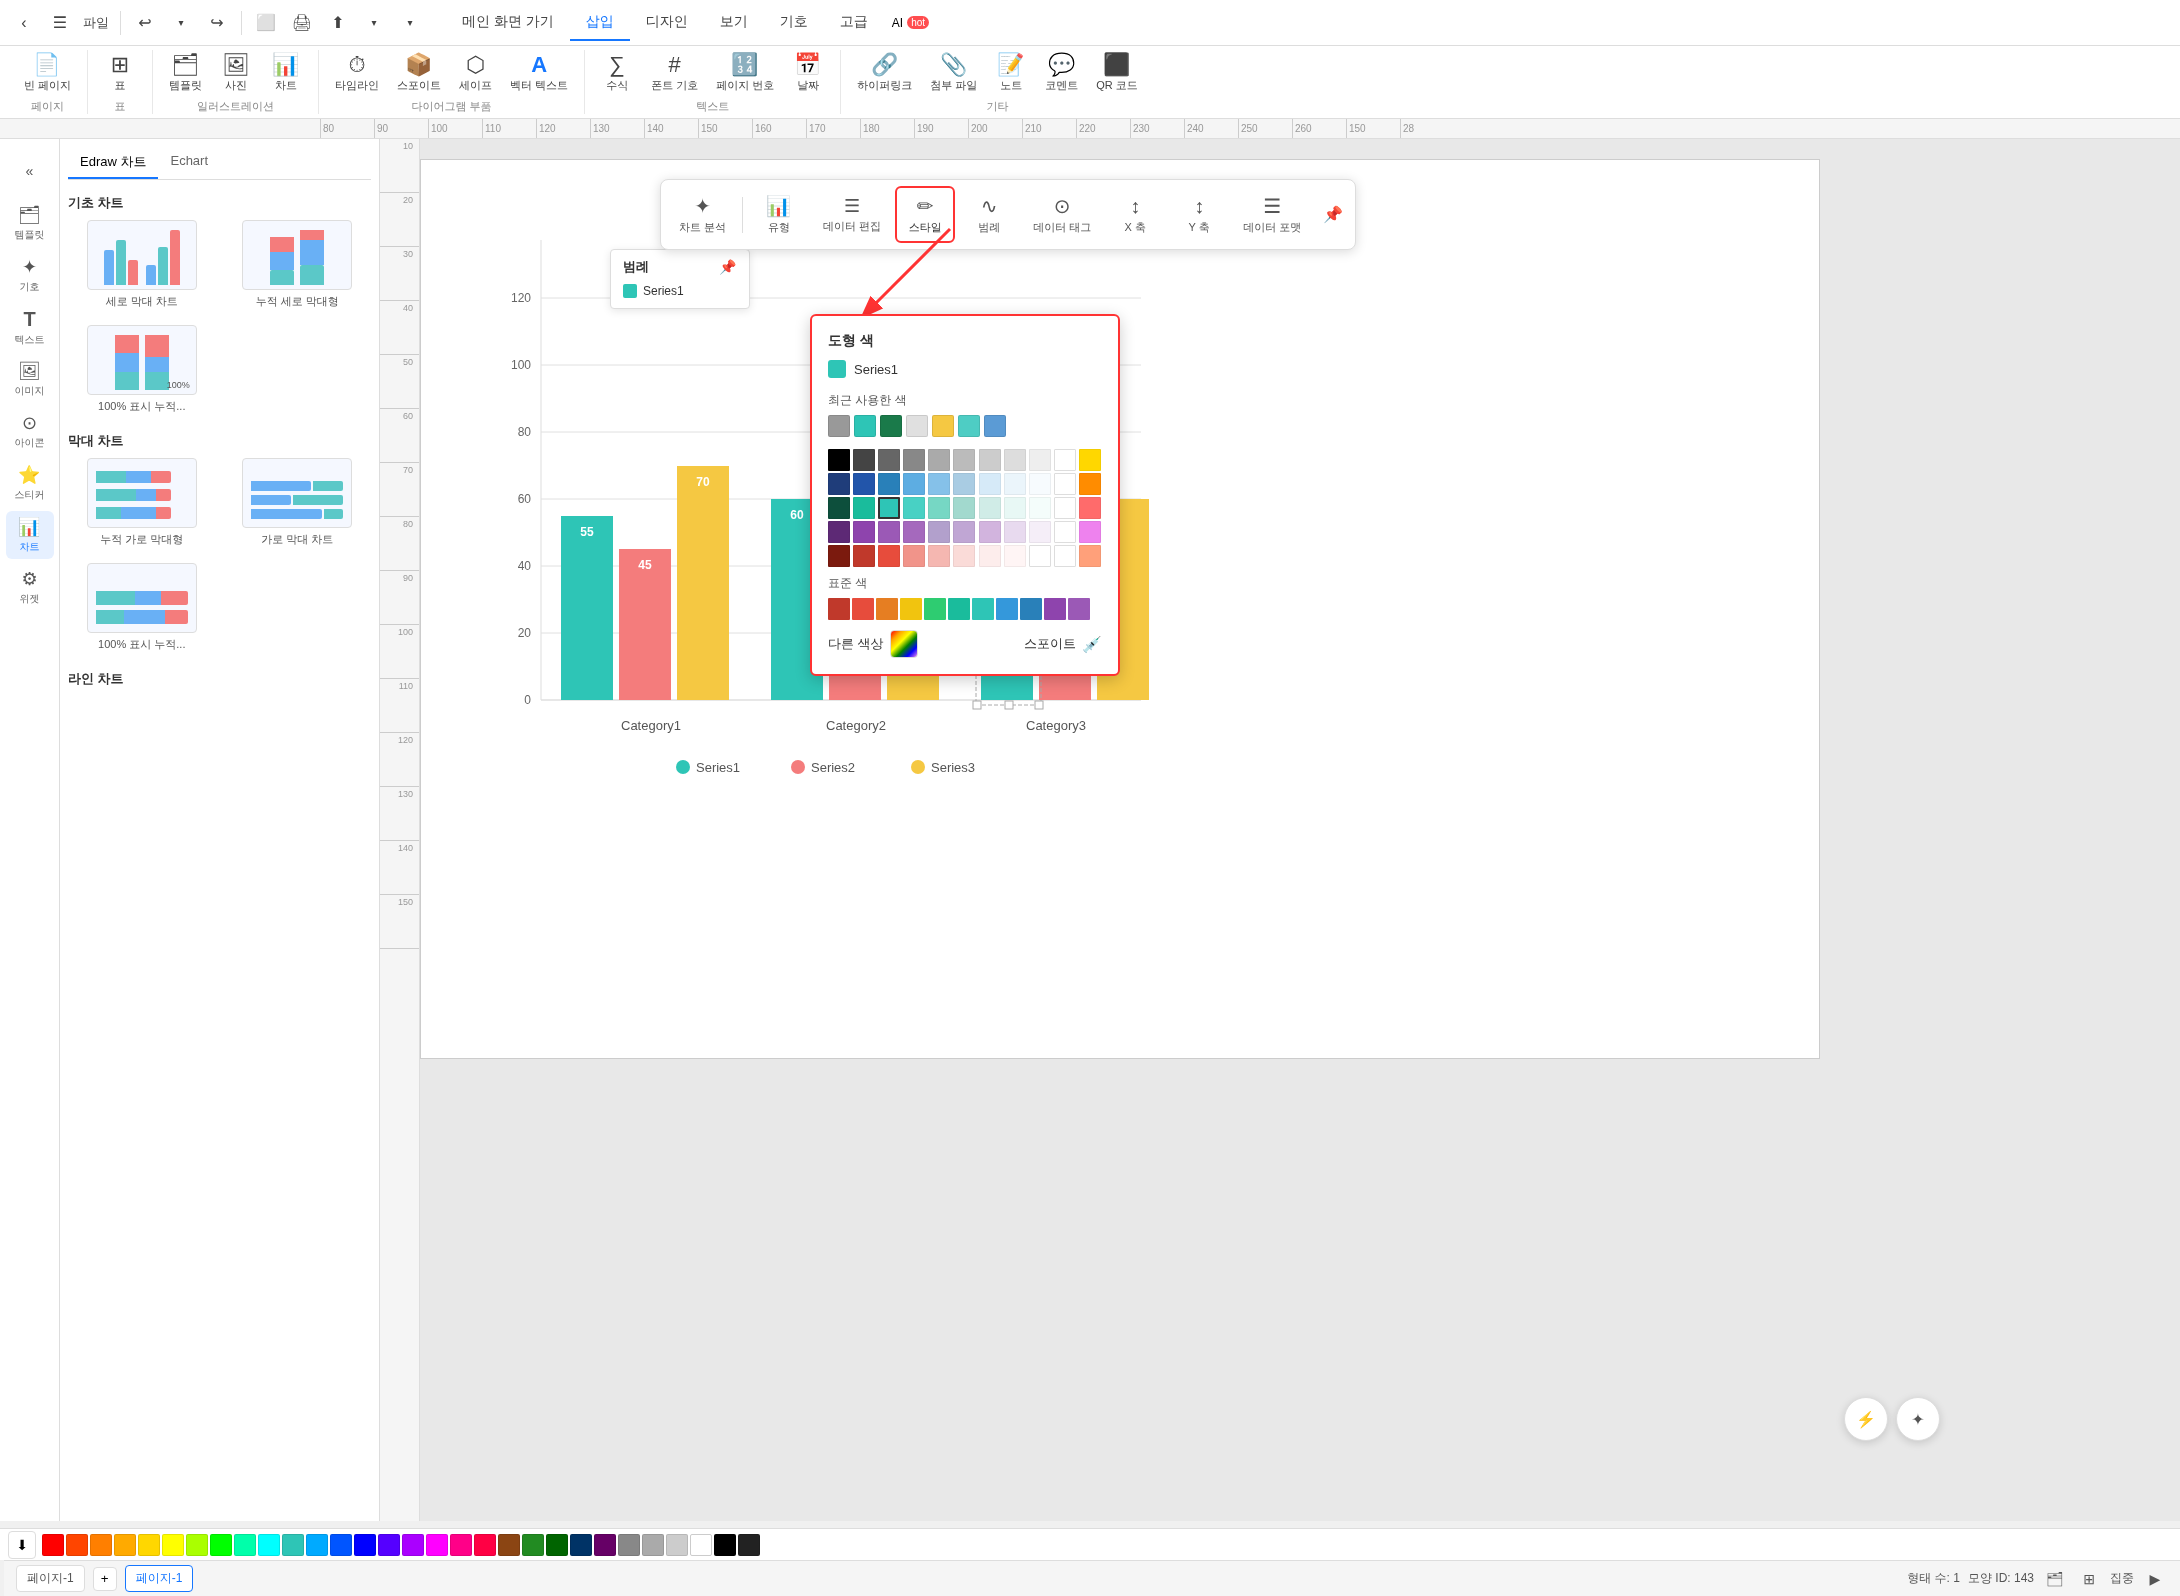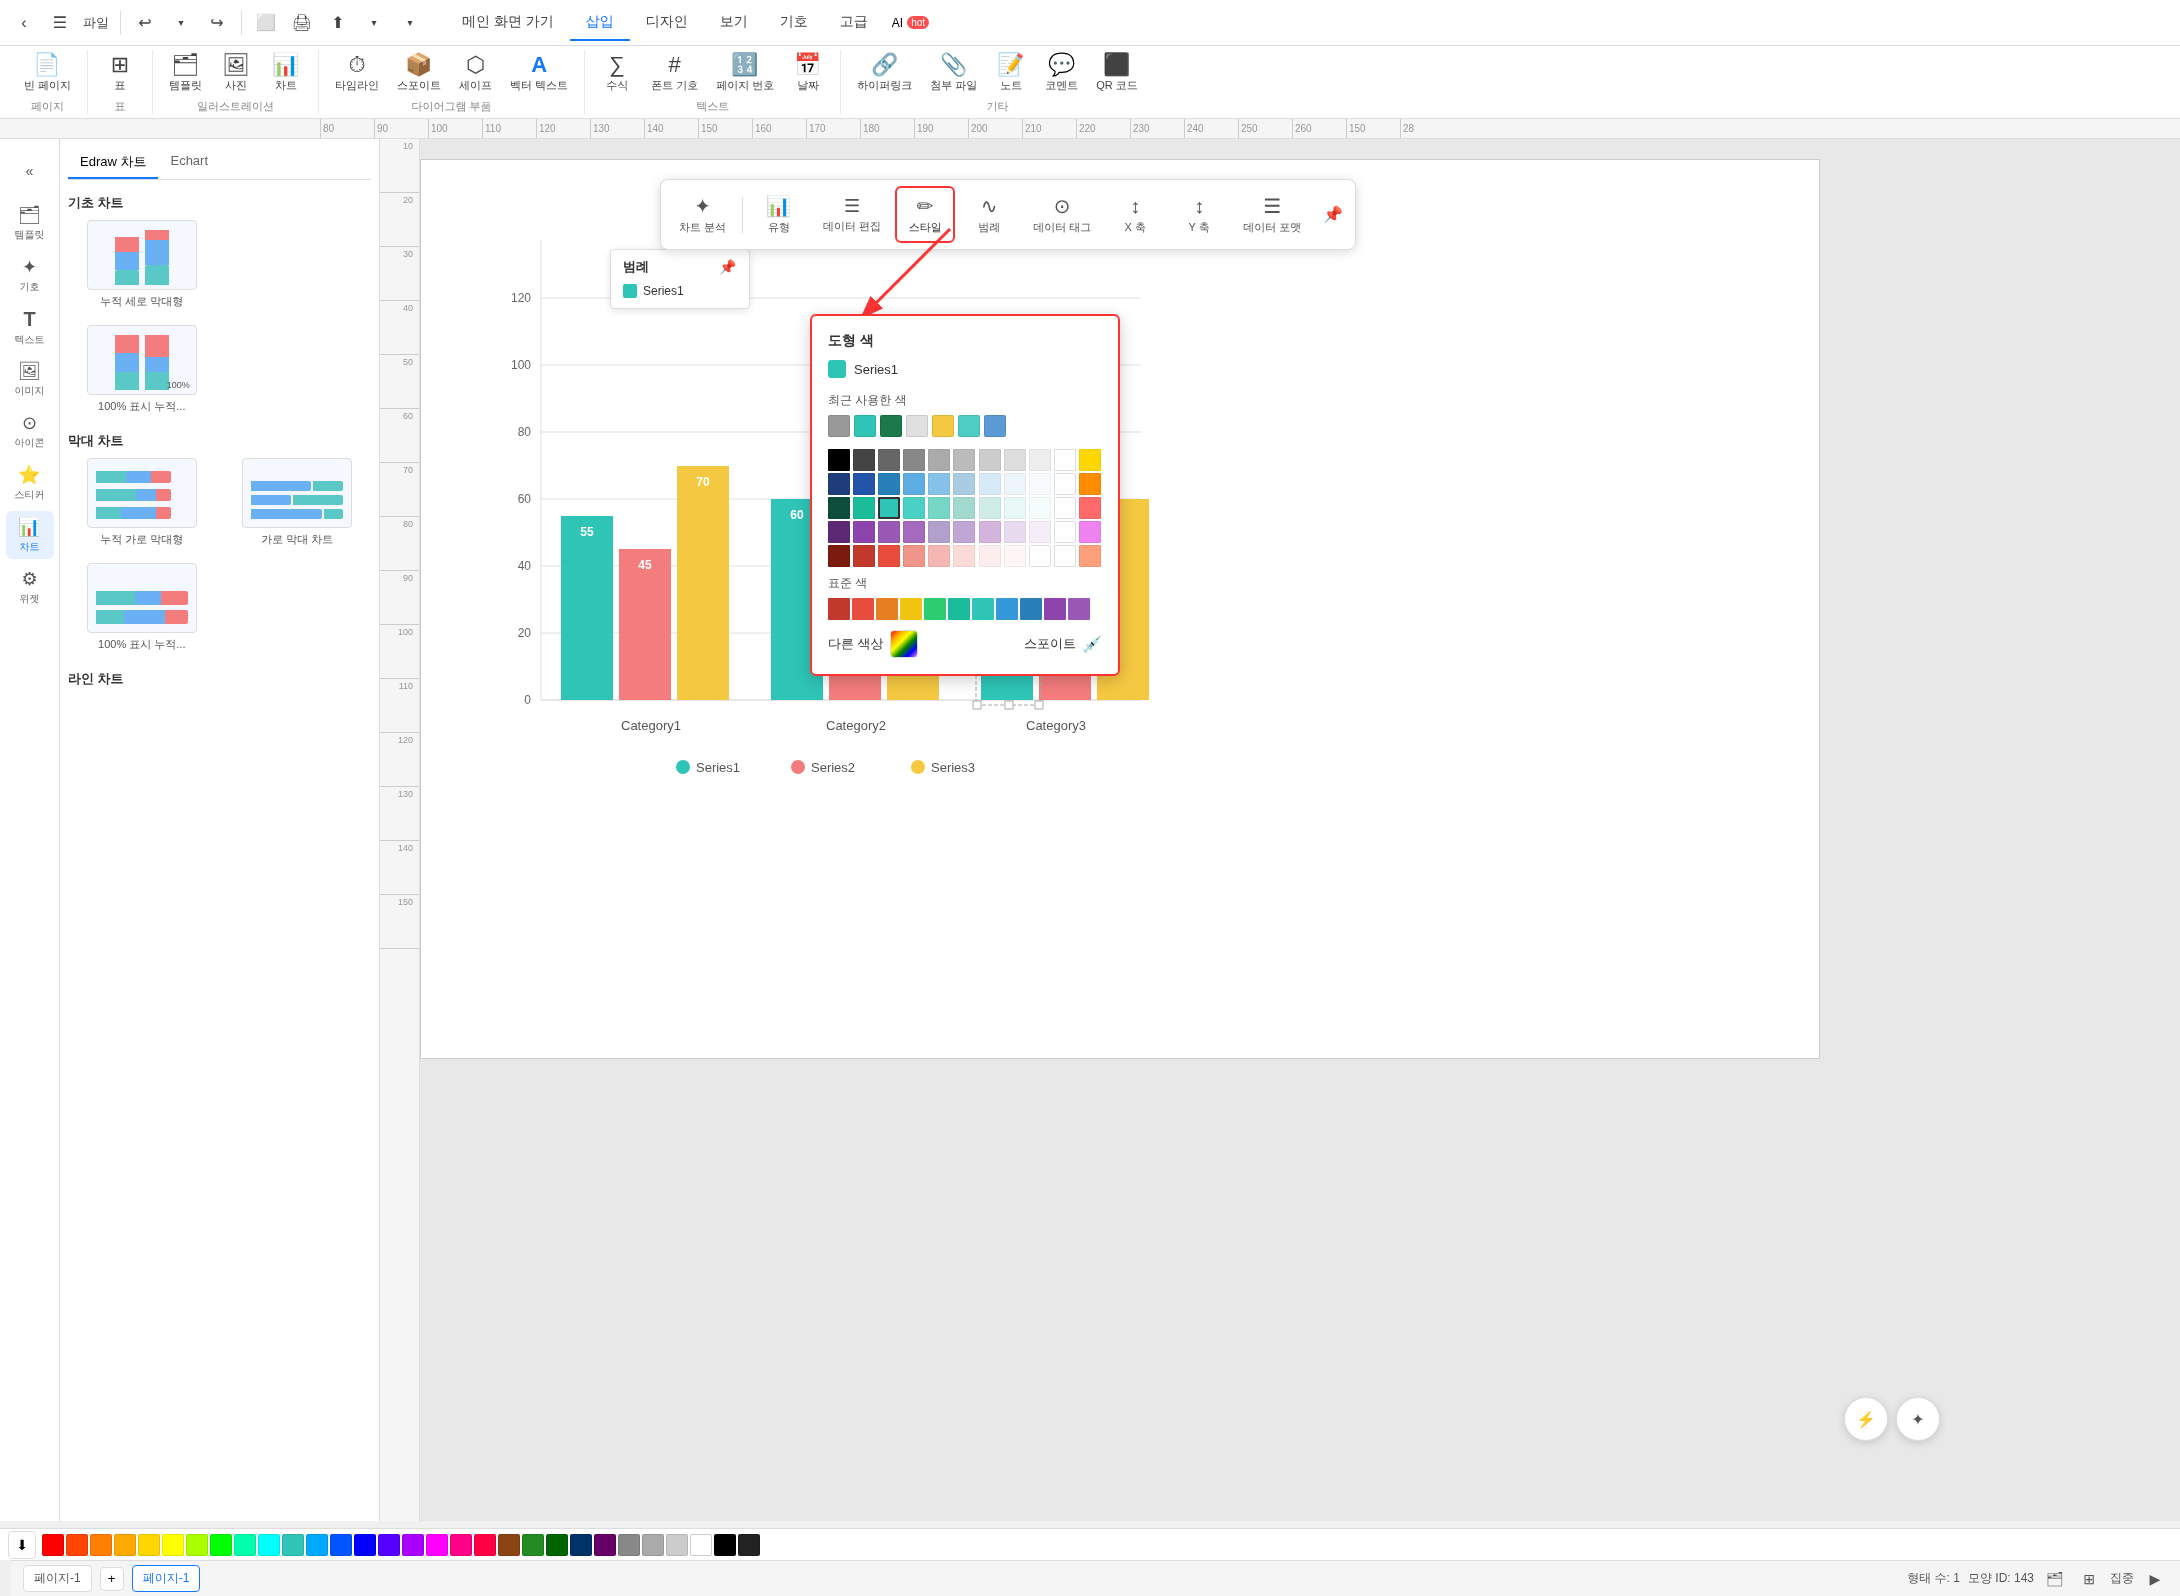--- a/index.html
+++ b/index.html
@@ -324,21 +324,21 @@
       background: #f5f5f5;
       border-top: 1px solid #ddd;
       display: flex;
       align-items: center;
       padding: 0 12px;
       gap: 16px;
       font-size: 12px;
       color: #555;
       position: fixed;
       bottom: 0;
-      left: 11px;
+      left: 4px;
       right: 0;
     }
     .status-bar-left { display: flex; align-items: center; gap: 8px; flex: 1; }
     .status-bar-right { display: flex; align-items: center; gap: 8px; }
     .page-tab {
       display: flex; align-items: center; gap: 4px;
       padding: 4px 10px; background: white; border: 1px solid #ddd;
       border-radius: 4px; cursor: pointer; font-size: 12px;
     }
     .page-add-btn {
@@ -622,20 +622,34 @@
 
   <div class="chart-panel">
     <div class="panel-tabs">
       <div class="panel-tab active">Edraw 차트</div>
       <div class="panel-tab">Echart</div>
     </div>
 
     <div class="panel-section-title">기초 차트</div>
     <div class="chart-grid">
 
+      <div class="chart-thumb">
+        <div class="chart-thumb-img">
+          <div style="display:flex;align-items:flex-end;gap:2px;height:55px;">
+            <div style="width:10px;height:35px;background:#69b0f5;border-radius:2px 2px 0 0;"></div>
+            <div style="width:10px;height:45px;background:#5bc8c8;border-radius:2px 2px 0 0;"></div>
+            <div style="width:10px;height:25px;background:#f47c7c;border-radius:2px 2px 0 0;"></div>
+            <div style="width:4px;"></div>
+            <div style="width:10px;height:20px;background:#69b0f5;border-radius:2px 2px 0 0;"></div>
+            <div style="width:10px;height:38px;background:#5bc8c8;border-radius:2px 2px 0 0;"></div>
+            <div style="width:10px;height:55px;background:#f47c7c;border-radius:2px 2px 0 0;"></div>
+          </div>
+        </div>
+        <span class="chart-thumb-label">세로 막대 차트</span>
+      </div>
 
       <div class="chart-thumb">
         <div class="chart-thumb-img">
           <div style="display:flex;align-items:flex-end;gap:6px;height:55px;">
             <div style="width:24px;display:flex;flex-direction:column;justify-content:flex-end;">
               <div style="width:24px;height:15px;background:#f47c7c;border-radius:0;"></div>
               <div style="width:24px;height:18px;background:#69b0f5;"></div>
               <div style="width:24px;height:15px;background:#5bc8c8;border-radius:2px 2px 0 0;"></div>
             </div>
             <div style="width:24px;display:flex;flex-direction:column;justify-content:flex-end;">

